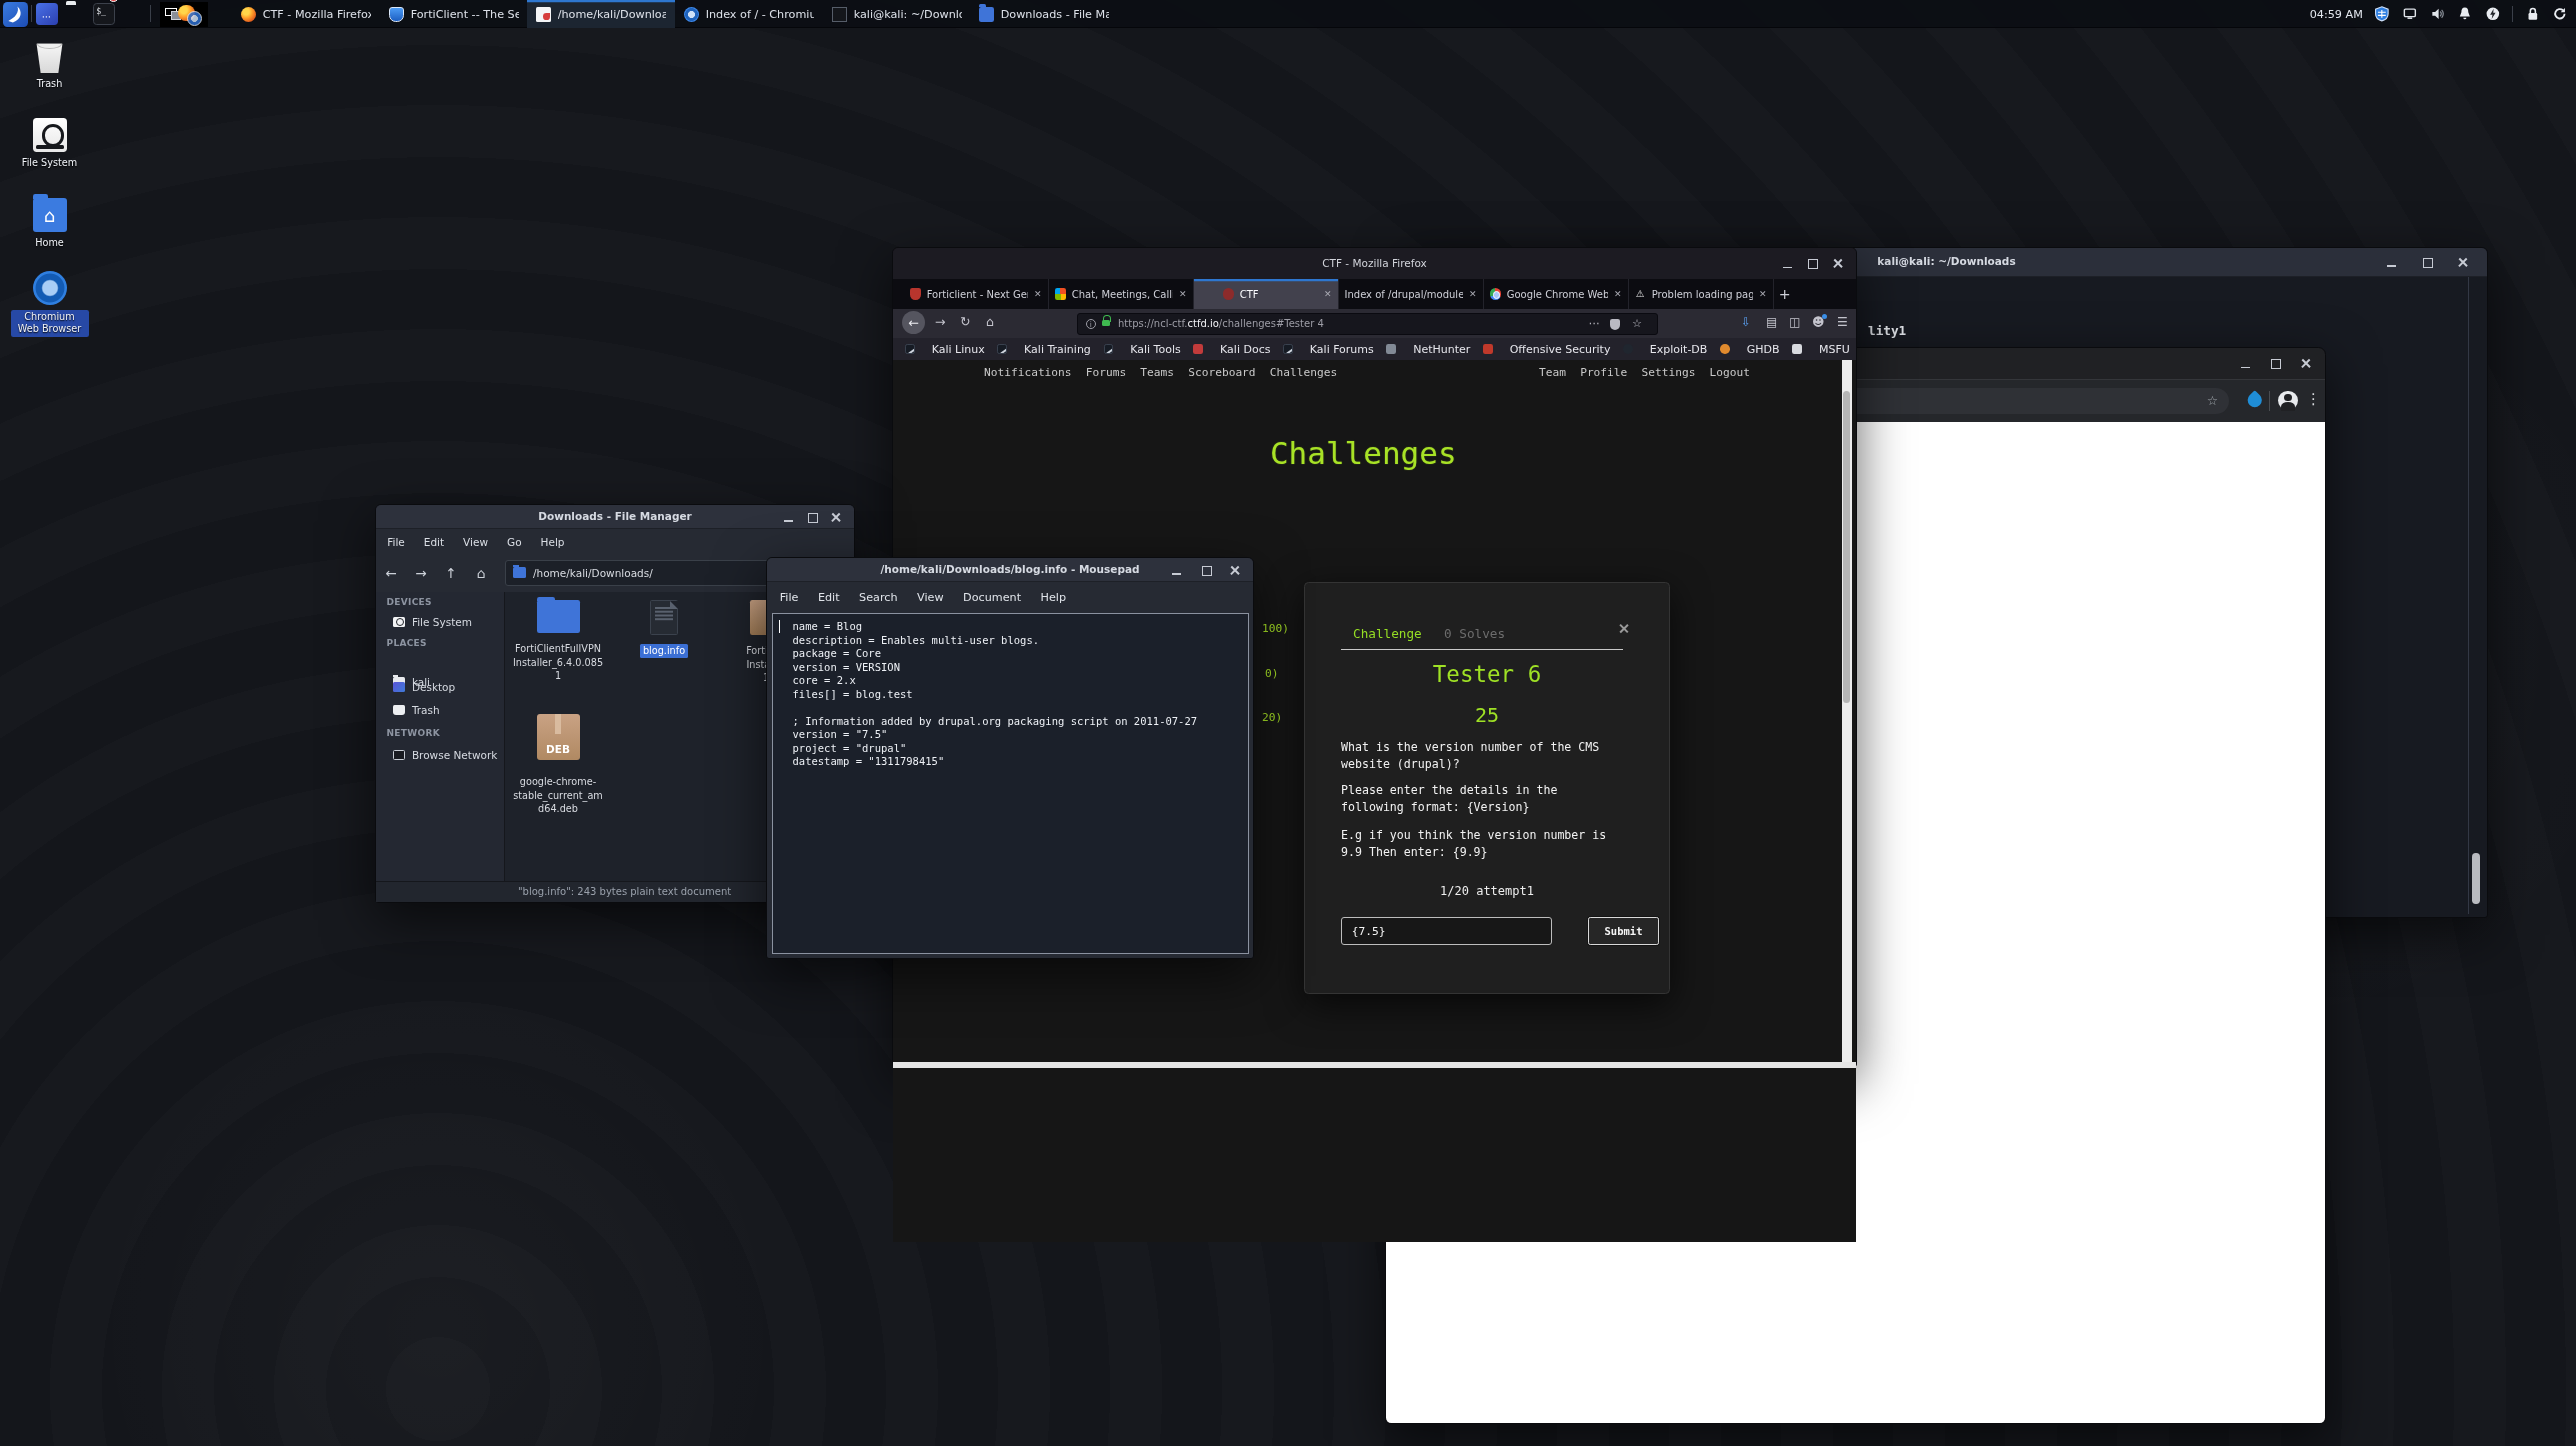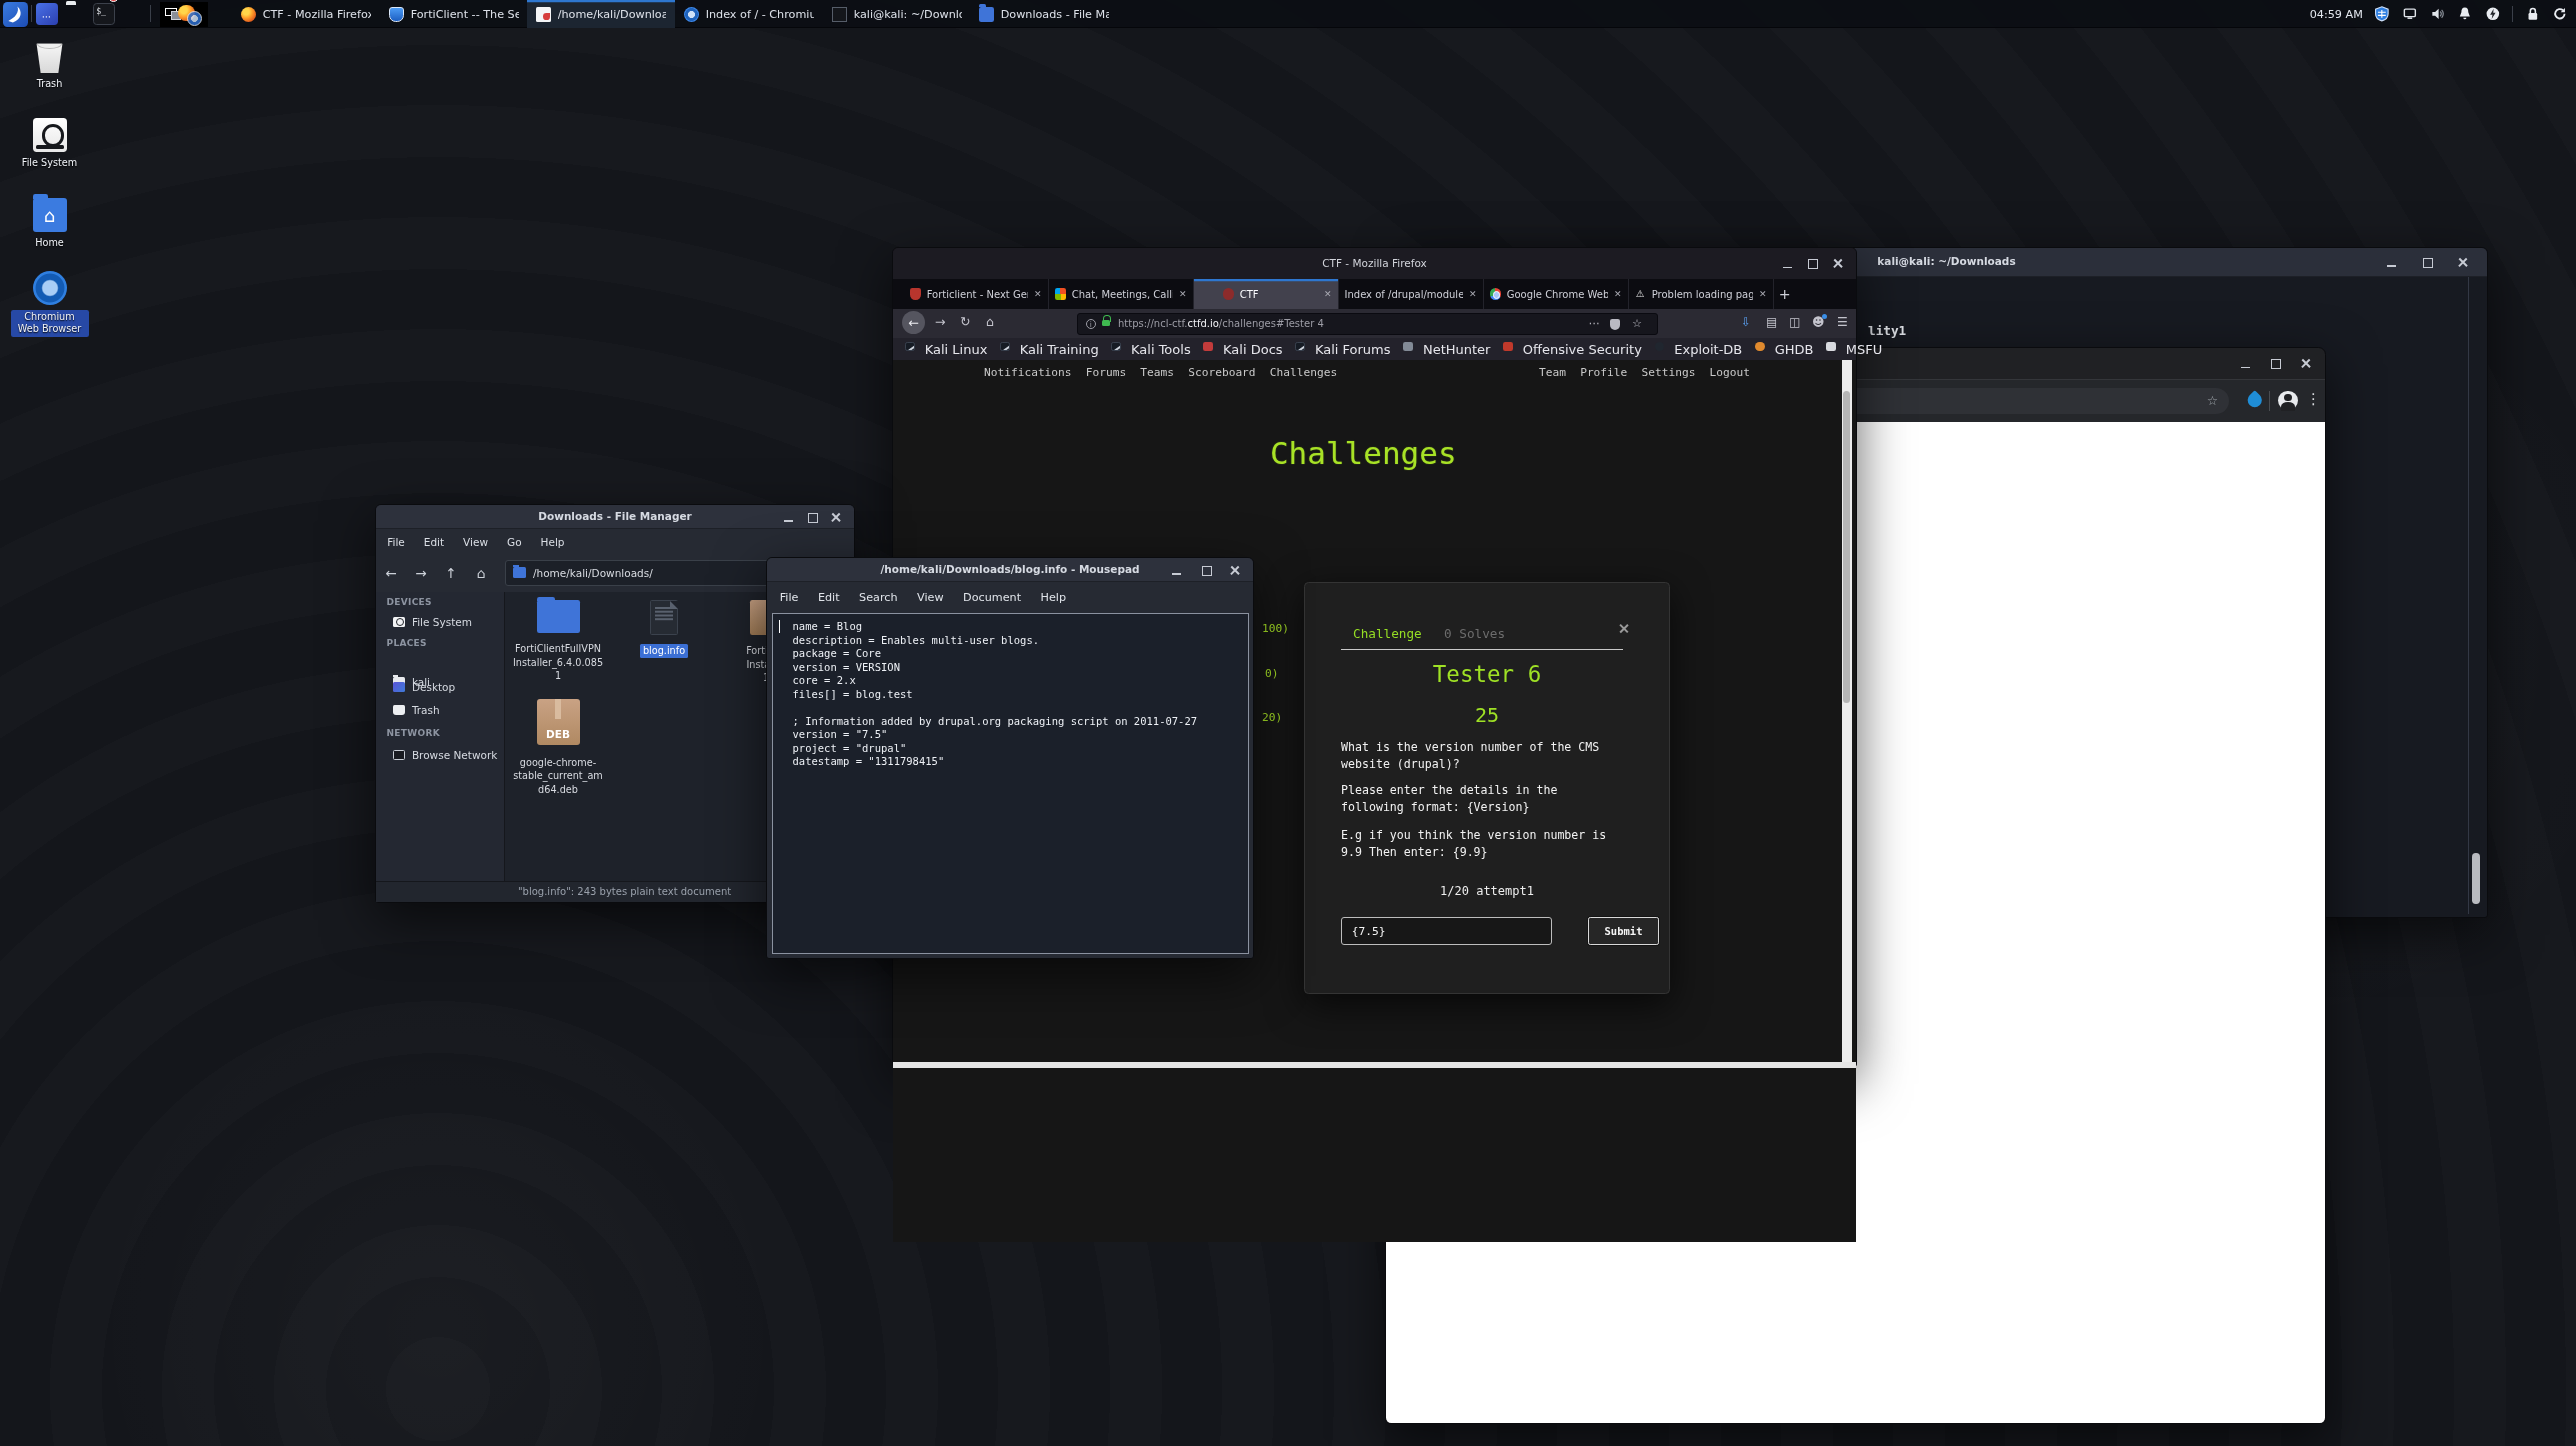--- a/index.html
+++ b/index.html
@@ -119,21 +119,21 @@
   .urlbar .ulock { position:absolute; left:24px; top:6px; width:8.2px; height:6.7px; background:#3fb950; border-radius:1.5px; }
   .urlbar .ulock::before { content:""; position:absolute; left:1.1px; top:-4.5px; width:6px; height:6px; border:1.5px solid #3fb950; border-bottom:none; border-radius:3.7px 3.7px 0 0; }
   .urltext { position:absolute; left:40px; top:0; white-space:nowrap; }
   .urltext .dom { color:#f3f3f7; }
   .u-dots { position:absolute; right:57px; top:0; font-size:11.2px; color:#b9b9c2; }
   .u-shield { position:absolute; right:37px; top:5.2px; width:9.7px; height:11.2px; background:#b9b9c2; border-radius:2.2px 2.2px 5.2px 5.2px; }
   .u-star { position:absolute; right:15px; top:0; font-size:11.2px; color:#b9b9c2; }
   .ff-right-ic { position:absolute; top:6px; color:#c3c3cc; font-size:12px; }
   .acct-dot::after { content:""; position:absolute; right:-2.2px; top:-1.5px; width:5.2px; height:5.2px; border-radius:50%; background:#3a8ee6; }
   .ff-bookmarks { position:absolute; left:0; top:90px; right:0; height:22px; background:#23222b; display:flex; align-items:center; gap:12.7px; padding-left:12px; }
-  .bm { display:flex; gap:10px; color:#e6e6ec; font-size:13px; white-space:nowrap; }
+  .bm { display:flex; align-items:center; gap:17px; color:#e6e6ec; font-size:11px; white-space:nowrap; }
   .bmi { width:9.7px; height:9.7px; border-radius:2.2px; flex:0 0 auto; }
   .bm-kali { background:#161b24; border:0.7px solid #39414e; position:relative; overflow:hidden; }
   .bm-kali::after { content:""; position:absolute; left:1.5px; top:4.5px; width:9px; height:1.5px; background:#cdd3dc; transform:rotate(-35deg); }
   .ff-content { position:absolute; left:0; top:112px; right:0; height:882px; background:#161616; overflow:hidden; font-family:"DejaVu Sans Mono",monospace; }
   .ff-bottomstrip { position:absolute; left:0; top:814px; right:0; height:6px; background:#e5e5e5; }
   .pg-nav { position:absolute; top:6px; display:flex; gap:14.2px; color:#c9c9c9; font-size:11.2px; }
   .pg-heading { position:absolute; left:0; right:22.5px; top:75px; text-align:center; color:#a8e226; font-size:31px; text-shadow:0 0 1.5px rgba(168,226,38,.35); }
   .frag { position:absolute; color:#a8e226; font-size:11.2px; }
   .ff-scroll { position:absolute; right:4.5px; top:0; width:9.7px; height:702px; background:#ececec; }
   .ff-thumb { position:absolute; left:1.1px; top:31px; width:7.5px; height:312px; background:#b5b5b5; border-radius:3.7px; }
@@ -173,21 +173,21 @@
   .sii-desk { background:linear-gradient(135deg,#5a54d8,#3f7bd8); }
   .sii-trash { background:#eceef1; border-radius:1.5px 1.5px 3px 3px; }
   .sii-net { background:#181a20; border:1.5px solid #c7ccd4; }
   .fm-files { position:absolute; left:129px; top:0; right:0; bottom:0; }
   .fitem { position:absolute; text-align:center; font-size:9.7px; color:#d8dbe1; line-height:13.5px; }
   .ficon-folder { width:43px; height:33px; margin:0 auto; background:#3f74d8; border-radius:2.2px; position:relative; }
   .ficon-folder::before { content:""; position:absolute; left:0; top:-3.7px; width:18px; height:4.5px; background:#3f74d8; border-radius:2.2px 2.2px 0 0; }
   .ficon-doc { width:28.5px; height:35px; margin:0 auto; background:#262b33; border:0.7px solid #3b424d; border-radius:1.5px; position:relative; }
   .ficon-doc::before { content:""; position:absolute; left:4.5px; top:6px; right:4.5px; height:1.5px; background:#59616e; box-shadow:0 3.7px 0 #59616e, 0 7.5px 0 #59616e, 0 11.2px 0 #59616e; }
   .ficon-doc::after { content:""; position:absolute; right:-0.7px; top:-0.7px; border:4.5px solid #1e222a; border-left-color:#59616e; border-bottom-color:#59616e; }
-  .ficon-deb { width:43px; height:46px; margin:0 auto; background:linear-gradient(#c9a284,#b08962); border-radius:3px; position:relative; color:#fff; font-weight:bold; font-size:10.5px; line-height:71px; }
+  .ficon-deb { width:43px; height:46px; margin:15px auto; background:linear-gradient(#c9a284,#b08962); border-radius:3px; position:relative; color:#fff; font-weight:bold; font-size:10.5px; line-height:71px; }
   .ficon-deb::before { content:""; position:absolute; left:18px; top:0; width:6.7px; height:19.5px; background:#d9bb9f; }
   .ficon-tan { width:33px; height:35px; margin:0 auto; background:linear-gradient(#c9a284,#a57f58); border-radius:2.2px; }
   .fsel { background:#3b6fd4; color:#fff; border-radius:1.5px; padding:0 3px; display:inline-block; }
   .fm-status { position:absolute; left:0; bottom:0; right:0; height:21px; background:#22262e; border-top:0.7px solid #15171c; color:#99a0ab; font-size:10px; line-height:20px; padding-left:142px; }
 
   
   .mp { left:766px; top:557px; width:488px; height:402px; background:#262a33; z-index:50; }
   .mp-menubar { position:absolute; left:0; top:24px; right:0; height:31px; display:flex; gap:19.5px; padding-left:12.7px; align-items:center; color:#e0e4ea; font-size:11.2px; }
   .mp-text { position:absolute; left:4.5px; top:55px; right:4.5px; bottom:4.5px; background:#1b202a; border:0.7px solid #8b92a0; font-family:"DejaVu Sans Mono",monospace; font-size:10.5px; line-height:13.5px; color:#eef1f6; font-weight:500; padding:6px 0 0 20px; }
   .mp-line { white-space:pre; height:13.5px; }

